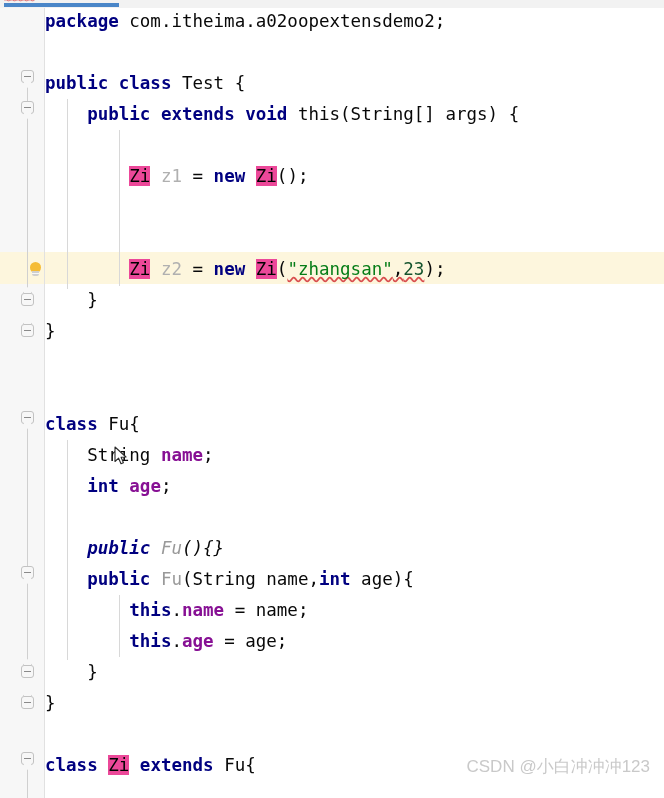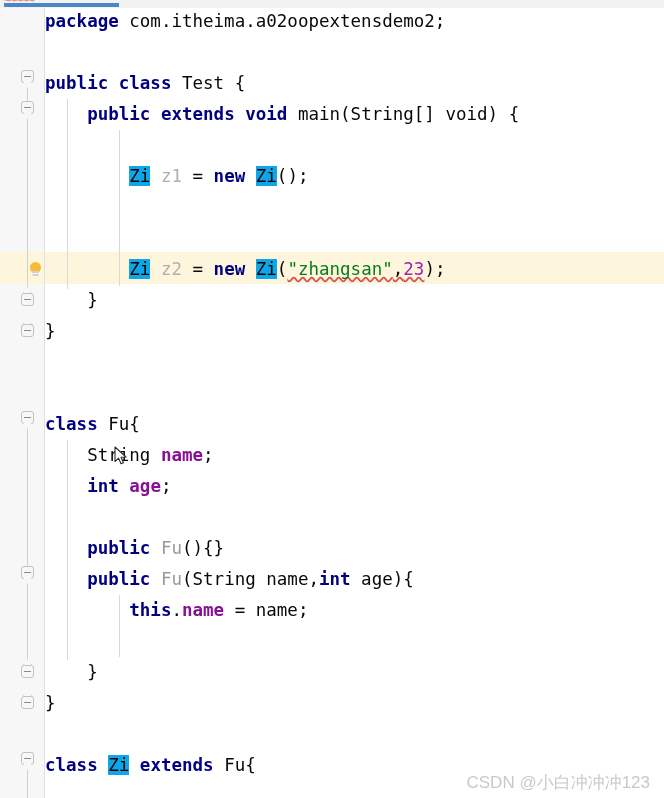--- a/index.html
+++ b/index.html
@@ -158,26 +158,26 @@
     white-space: pre;
     color: #000000;
     letter-spacing: 0px;
   }
 
   
   .kw   { color: #000080; font-weight: bold; }
   .plain{ color: #080808; }
   .cmt  { color: #8fae92; }
   .str  { color: #067d17; }
-  .num  { color: #a21caf; }
+  .num  { color: #14532d; }
   .fld  { color: #871094; font-weight: bold; }
   .dim  { color: #b0b0b0; }
   .gray { color: #999999; }
   .typehl {
-    background: #0ea5e9;
+    background: #ec4899;
   }
   .squiggle {
     text-decoration: underline wavy #d94f4f;
     text-decoration-skip-ink: none;
   }
   .caret {
     display: inline-block;
     width: 0;
     border-left: 2px solid #000000;
     height: 19px;
@@ -189,21 +189,21 @@
   .mouse-cursor {
     position: absolute;
     left: 114px; top: 446px;
     width: 14px; height: 20px;
     pointer-events: none;
   }
 
   
   .watermark {
     position: absolute;
-    right: 14px; bottom: 4px;
+    right: 14px; bottom: 20px;
     font-family: "Liberation Sans", sans-serif;
     font-size: 17px;
     color: #c9c9c9;
     white-space: nowrap;
   }
 </style>
 </head>
 <body>
 
 <div id="app">
@@ -274,36 +274,37 @@
 
   <div class="code">
       <div class="line-hl" style="top: 244px; height: 32px;"></div>
       <div class="indent-guide" style="left: 22px; top: 91px; height: 190px;"></div>
       <div class="indent-guide" style="left: 74px; top: 122px; height: 156px;"></div>
       <div class="indent-guide" style="left: 22px; top: 432px; height: 220px;"></div>
       <div class="indent-guide" style="left: 74px; top: 587px; height: 62px;"></div>
       <div class="ln" style="top: -2px;"><span class="kw">package</span><span class="plain"> com.itheima.a02oopextensdemo2;</span></div>
       <div class="ln" style="top: 29px;"></div>
       <div class="ln" style="top: 60px;"><span class="kw">public</span><span class="plain"> </span><span class="kw">class</span><span class="plain"> Test {</span></div>
-      <div class="ln" style="top: 91px;"><span class="plain">    </span><span class="kw">public</span><span class="plain"> </span><span class="kw">extends</span><span class="plain"> </span><span class="kw">void</span><span class="plain"> main(String[] void) {</span></div>
+      <div class="ln" style="top: 91px;"><span class="plain">    </span><span class="kw">public</span><span class="plain"> </span><span class="kw">extends</span><span class="plain"> </span><span class="kw">void</span><span class="plain"> this(String[] args) {</span></div>
       <div class="ln" style="top: 153px;"><span class="plain">        </span><span class="typehl">Zi</span><span class="plain"> </span><span class="dim">z1</span><span class="plain"> = </span><span class="kw">new</span><span class="plain"> </span><span class="typehl">Zi</span><span class="plain">();</span></div>
       <div class="ln" style="top: 184px;"></div>
       <div class="ln" style="top: 215px;"><span class="plain">        </span></div>
       <div class="ln" style="top: 246px;"><span class="plain">        </span><span class="caret"></span><span class="typehl">Zi</span><span class="plain"> </span><span class="dim">z2</span><span class="plain"> = </span><span class="kw">new</span><span class="plain"> </span><span class="typehl">Zi</span><span class="plain">(</span><span class="str squiggle">"zhangsan"</span><span class="plain squiggle">,</span><span class="num squiggle">23</span><span class="plain">);</span></div>
       <div class="ln" style="top: 277px;"><span class="plain">    }</span></div>
       <div class="ln" style="top: 308px;"><span class="plain">}</span></div>
       <div class="ln" style="top: 339px;"></div>
       <div class="ln" style="top: 370px;"></div>
       <div class="ln" style="top: 401px;"><span class="kw">class</span><span class="plain"> Fu{</span></div>
       <div class="ln" style="top: 432px;"><span class="plain">    String </span><span class="fld">name</span><span class="plain">;</span></div>
       <div class="ln" style="top: 463px;"><span class="plain">    </span><span class="kw">int</span><span class="plain"> </span><span class="fld">age</span><span class="plain">;</span></div>
       <div class="ln" style="top: 494px;"></div>
-      <div class="ln" style="top: 525px;"><span class="plain">    </span><span class="kw">public</span><span class="plain"> </span><span class="gray">Fu</span><span class="plain">(){}</span></div>
+      <div class="ln" style="top: 525px; font-style: italic;"><span class="plain">    </span><span class="kw">public</span><span class="plain"> </span><span class="gray">Fu</span><span class="plain">(){}</span></div>
       <div class="ln" style="top: 556px;"><span class="plain">    </span><span class="kw">public</span><span class="plain"> </span><span class="gray">Fu</span><span class="plain">(String name,</span><span class="kw">int</span><span class="plain"> age){</span></div>
       <div class="ln" style="top: 587px;"><span class="plain">        </span><span class="kw">this</span><span class="plain">.</span><span class="fld">name</span><span class="plain"> = name;</span></div>
+      <div class="ln" style="top: 618px;"><span class="plain">        </span><span class="kw">this</span><span class="plain">.</span><span class="fld">age</span><span class="plain"> = age;</span></div>
       <div class="ln" style="top: 649px;"><span class="plain">    }</span></div>
       <div class="ln" style="top: 680px;"><span class="plain">}</span></div>
       <div class="ln" style="top: 711px;"></div>
       <div class="ln" style="top: 742px;"><span class="kw">class</span><span class="plain"> </span><span class="typehl">Zi</span><span class="plain"> </span><span class="kw">extends</span><span class="plain"> Fu{</span></div>
     </div>
 
   <div class="mouse-cursor">
     <svg width="14" height="20" viewBox="0 0 14 20">
       <path d="M1,1 L1,15.5 L4.6,12.2 L7,17.8 L9.4,16.7 L7.1,11.3 L12,11 Z" fill="#ffffff" stroke="#2b2b2b" stroke-width="1.1" stroke-linejoin="round"></path>
     </svg>

